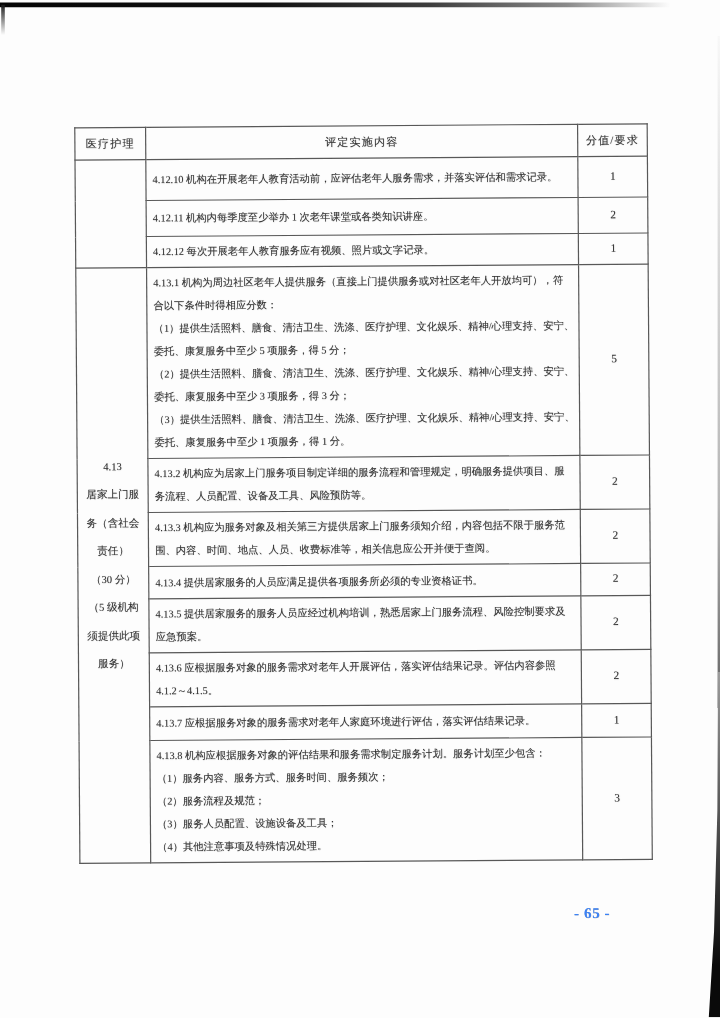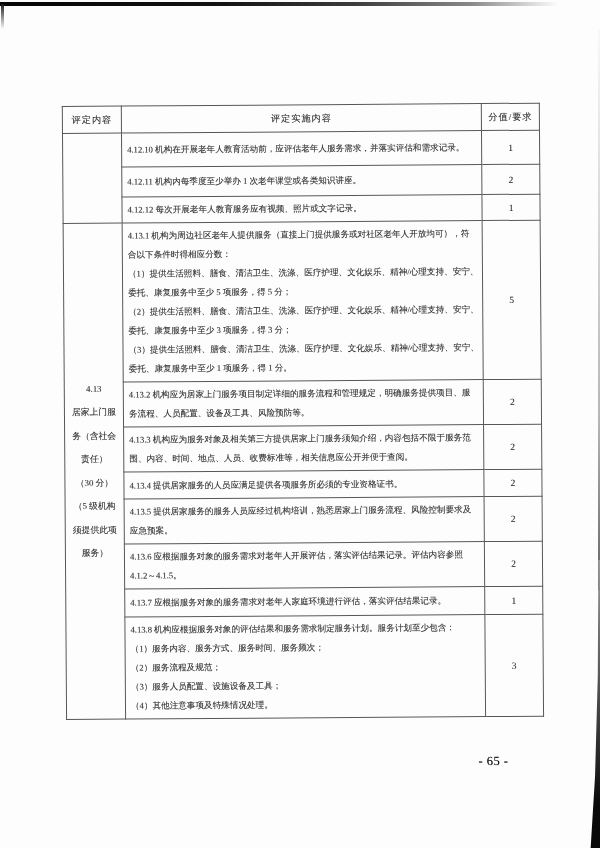--- a/index.html
+++ b/index.html
@@ -41,42 +41,42 @@
   td.s{font-size:9.5px;text-align:center;vertical-align:middle;}
   td.label{font-size:8.8px;line-height:23.5px;white-space:pre-line;
     text-align:center;vertical-align:middle;padding:0 1px;}
   .rh27{height:27px}.rh23{height:23px}.rh19{height:19px}.rh20{height:20px}.rh21{height:21px}
   .big1{line-height:21.6px;padding-top:3px;padding-bottom:3px;}
   .big8{line-height:23px;padding-top:3px;padding-bottom:3px;}
   .pad8{padding-top:8px;padding-bottom:8px;}
   .pad2{padding-top:2px;padding-bottom:2px;}
   .pad4{padding-top:4px;padding-bottom:4px;}
   .page-number{
-    position:absolute;left:476px;top:757px;font-size:12.5px;color:#000000;
-    letter-spacing:0.5px;text-shadow:0.2px 0.2px 0.5px rgba(90,90,90,0.5);
+    position:absolute;left:476px;top:757px;font-size:12.5px;color:#3b82f6;
+    letter-spacing:0.5px;text-shadow:0.2px 0.2px 0.5px rgba(90,90,90,0.5);font-weight:bold;
   }
 </style>
 </head>
 <body>
 
 <div class="top-line"></div>
 <div class="corner-tick"></div>
 <div class="right-line"></div>
 <div class="right-shadow"></div>
 
 <div id="sheet">
   <table>
     <colgroup>
       <col style="width:59px">
       <col style="width:360px">
       <col style="width:58px">
     </colgroup>
     <thead>
       <tr>
-        <th>评定内容</th>
+        <th>医疗护理</th>
         <th>评定实施内容</th>
         <th>分值/要求</th>
       </tr>
     </thead>
     <tbody>
       <tr>
         <td class="label" rowspan="3"></td>
         <td class="t rh27">4.12.10 机构在开展老年人教育活动前，应评估老年人服务需求，并落实评估和需求记录。</td>
         <td class="s">1</td>
       </tr>

